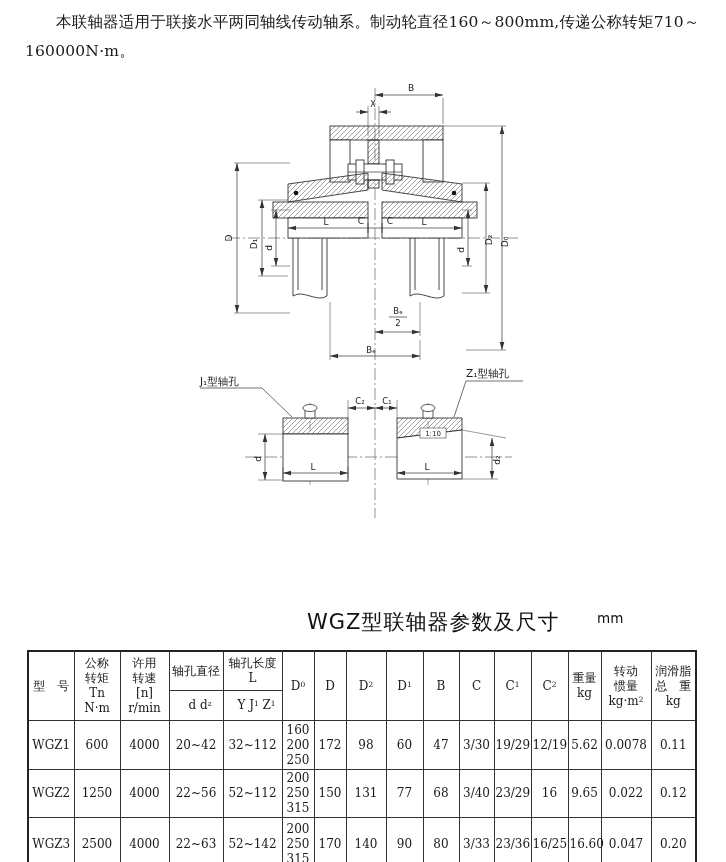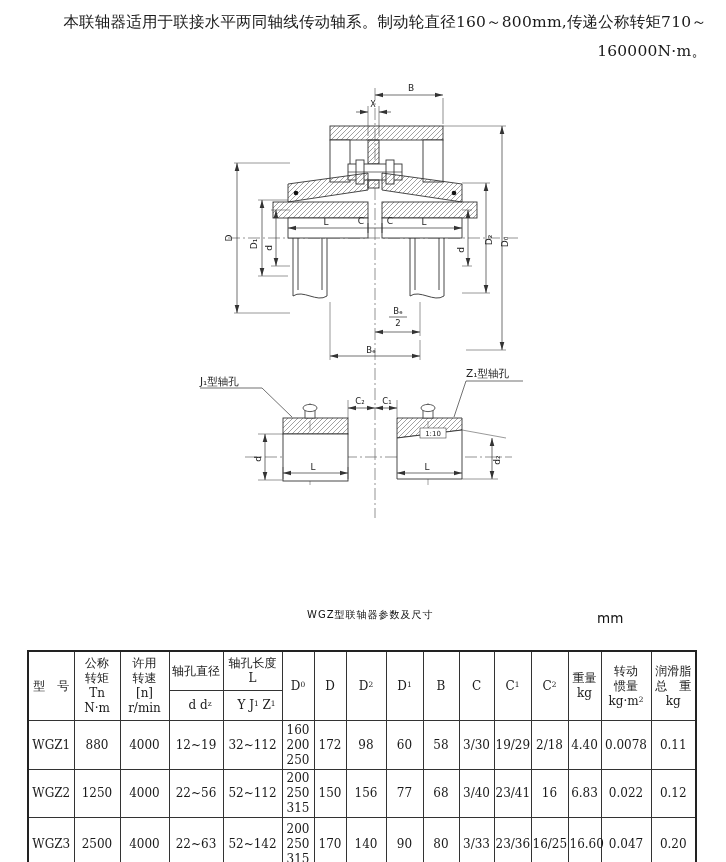--- a/index.html
+++ b/index.html
@@ -1,23 +1,23 @@
 <!DOCTYPE html>
 <html><head>
 <meta charset="utf-8">
 <style>
   html,body{margin:0;padding:0;background:#ffffff;}
   .page{position:relative;width:726px;height:862px;background:#fff;overflow:hidden;
         font-family:"DejaVu Serif","Liberation Serif",serif;color:#1a1a1a;}
   .intro{position:absolute;top:8px;left:25px;width:682px;font-size:15.5px;line-height:1.85;
-         text-indent:2em;margin:0;letter-spacing:0.2px;text-align:right;}
+         text-indent:2em;margin:0;letter-spacing:0.2px;}
   .diagram{position:absolute;top:76px;left:170px;width:390px;height:452px;}
   .title-row{position:absolute;top:608px;left:0;width:726px;height:26px;}
   .tbl-title{position:absolute;left:307px;top:0;font-family:"DejaVu Sans","Liberation Sans",sans-serif;
-             font-size:10px;letter-spacing:1px;color:#111;}
+             font-size:21px;letter-spacing:1px;color:#111;}
   .tbl-unit{position:absolute;left:597px;top:2px;font-family:"DejaVu Sans","Liberation Sans",sans-serif;
             font-size:13.5px;color:#111;}
   table.params{position:absolute;top:650px;left:27px;width:668px;border-collapse:collapse;
                table-layout:fixed;border:2px solid #222;}
   table.params th,table.params td{border:1px solid #333;text-align:center;vertical-align:middle;
                font-weight:normal;font-size:12px;padding:1px;line-height:1.25;color:#1a1a1a;}
   .pl{white-space:pre-line;}
   .ss{font-size:0.62em;vertical-align:0.38em;}
   tr.hr1 th{height:36px;}
   tr.hr2 th{height:27px;padding-left:9px;}
@@ -226,55 +226,55 @@
 kg</th>
       </tr>
       <tr class="hr2">
         <th>d d<span class="ss">z</span></th>
         <th>Y J<span class="ss">1</span> Z<span class="ss">1</span></th>
       </tr>
     </thead>
     <tbody>
       <tr class="r1">
         <td>WGZ1</td>
-        <td>880</td>
+        <td>600</td>
         <td>4000</td>
-        <td>12~19</td>
+        <td>20~42</td>
         <td>32~112</td>
         <td class="pl">160
 200
 250</td>
         <td>172</td>
         <td>98</td>
         <td>60</td>
-        <td>58</td>
+        <td>47</td>
         <td>3/30</td>
         <td>19/29</td>
-        <td>2/18</td>
-        <td>4.40</td>
+        <td>12/19</td>
+        <td>5.62</td>
         <td>0.0078</td>
         <td>0.11</td>
       </tr>
       <tr class="r2">
         <td>WGZ2</td>
         <td>1250</td>
         <td>4000</td>
         <td>22~56</td>
         <td>52~112</td>
         <td class="pl">200
 250
 315</td>
         <td>150</td>
-        <td>156</td>
+        <td>131</td>
         <td>77</td>
         <td>68</td>
         <td>3/40</td>
-        <td>23/41</td>
+        <td>23/29</td>
         <td>16</td>
-        <td>6.83</td>
+        <td>9.65</td>
         <td>0.022</td>
         <td>0.12</td>
       </tr>
       <tr class="r3">
         <td>WGZ3</td>
         <td>2500</td>
         <td>4000</td>
         <td>22~63</td>
         <td>52~142</td>
         <td class="pl">200

